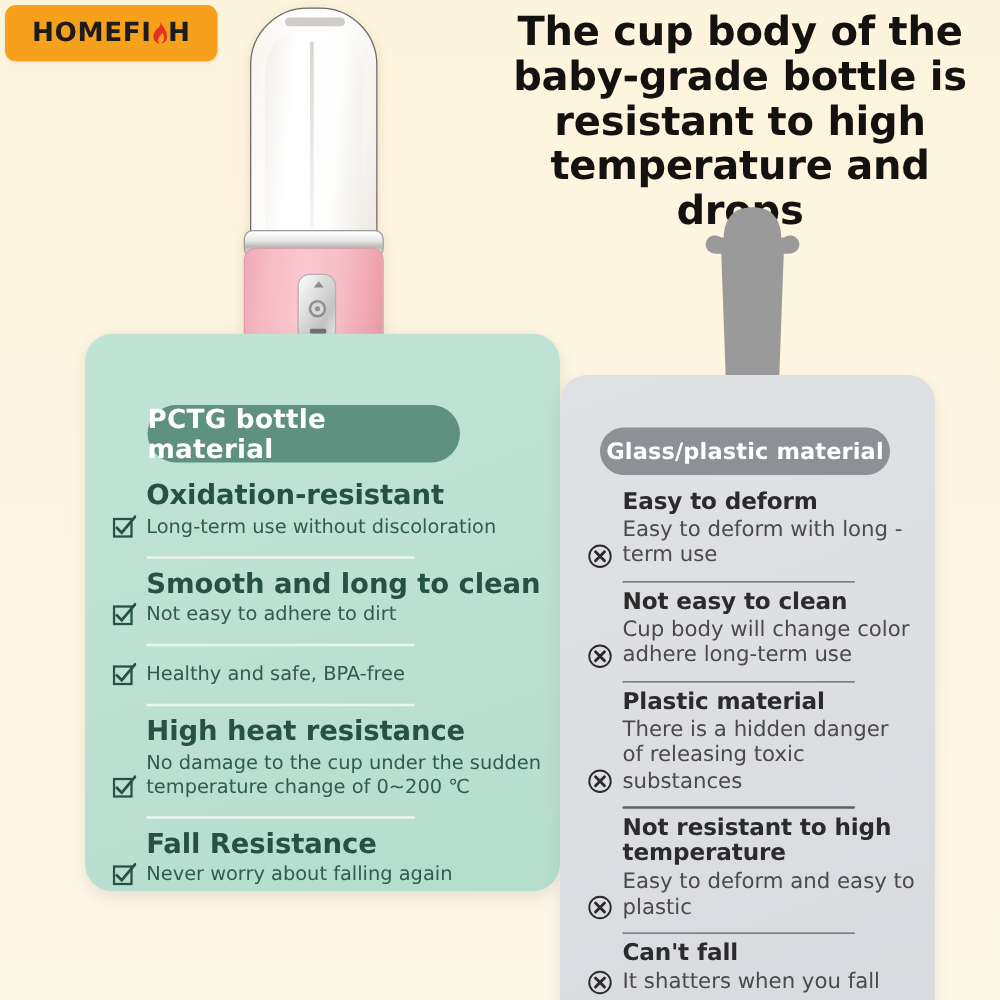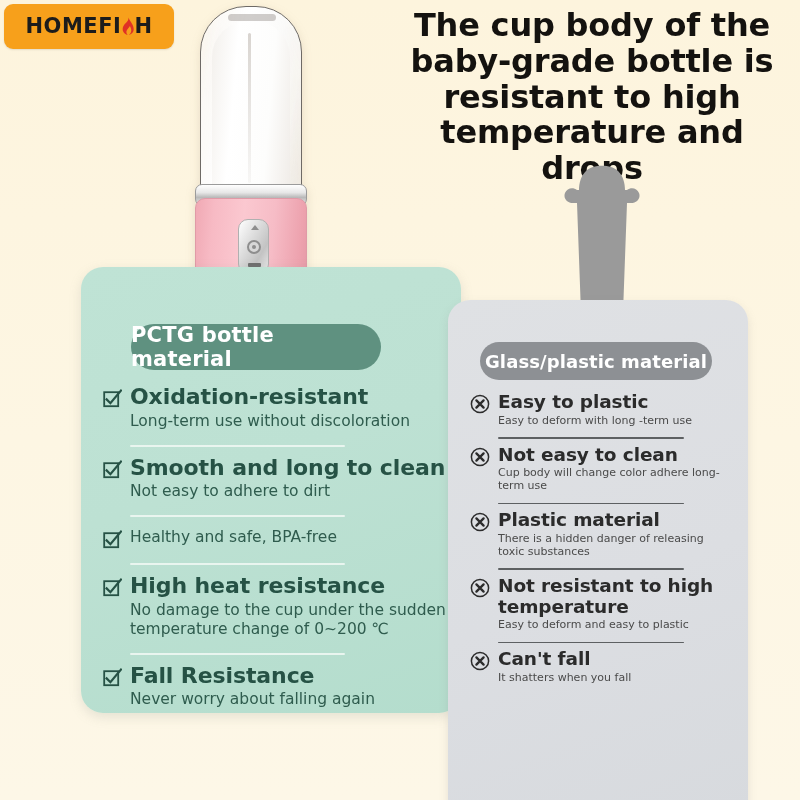--- a/index.html
+++ b/index.html
@@ -213,21 +213,21 @@
     width: 98px;
     height: 175px;
   }
 
   
   .panel {
     position: absolute;
     box-sizing: border-box;
   }
   #panel-left {
-    left: 81px;
+    left: 68px;
     top: 267px;
     width: 380px;
     height: 446px;
     background: linear-gradient(160deg,#bfe3d5 0%, #bde1d3 45%, #b4ddcd 100%);
     border-radius: 22px;
     box-shadow: 0 4px 12px rgba(140,150,140,0.22);
   }
   #panel-right {
     left: 448px;
     top: 300px;
@@ -285,21 +285,21 @@
     top: 92px;
     width: 262px;
   }
 
   .feature {
     position: relative;
     box-sizing: border-box;
   }
   .feature .row {
     display: flex;
-    align-items: flex-start;
+    align-items: flex-end;
   }
   .feature .icon {
     flex: 0 0 auto;
     margin-right: 8px;
     line-height: 0;
   }
   .feature .texts { flex: 1 1 auto; }
 
   
   #list-left .feature { padding-bottom: 7px; }
@@ -330,21 +330,21 @@
   #list-right .feature { padding-bottom: 5px; }
   #list-right .icon { margin-top: 2px; }
   #list-right .title {
     font-size: 18.5px;
     font-weight: bold;
     color: #2b2b2b;
     line-height: 1.12;
     letter-spacing: -0.1px;
   }
   #list-right .sub {
-    font-size: 11px;
+    font-size: 17px;
     color: #4a4a4a;
     line-height: 1.2;
     margin-top: 1px;
   }
   #list-right .divider {
     height: 1.6px;
     background: #5d6062;
     margin: 5px 0 6px 28px;
     width: 186px;
     border-radius: 1px;
@@ -486,21 +486,21 @@
 
       <div class="feature">
         <div class="row">
           <span class="icon x-icon">
             <svg width="20" height="20" viewBox="0 0 20 20">
               <circle cx="10" cy="10" r="8.6" fill="none" stroke="#2b2b2b" stroke-width="1.5"></circle>
               <path d="M6.4 6.4 L13.6 13.6 M13.6 6.4 L6.4 13.6" stroke="#2b2b2b" stroke-width="2.3" stroke-linecap="round"></path>
             </svg>
           </span>
           <span class="texts">
-            <div class="title">Easy to plastic</div>
+            <div class="title">Easy to deform</div>
             <div class="sub">Easy to deform with long -term use</div>
           </span>
         </div>
       </div>
       <div class="divider"></div>
 
       <div class="feature">
         <div class="row">
           <span class="icon x-icon">
             <svg width="20" height="20" viewBox="0 0 20 20">

